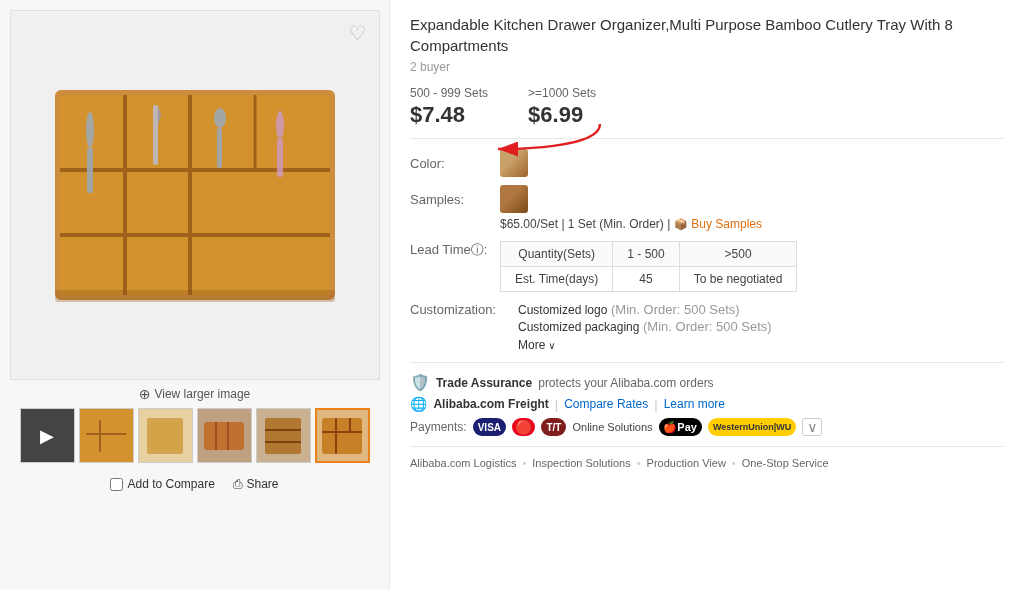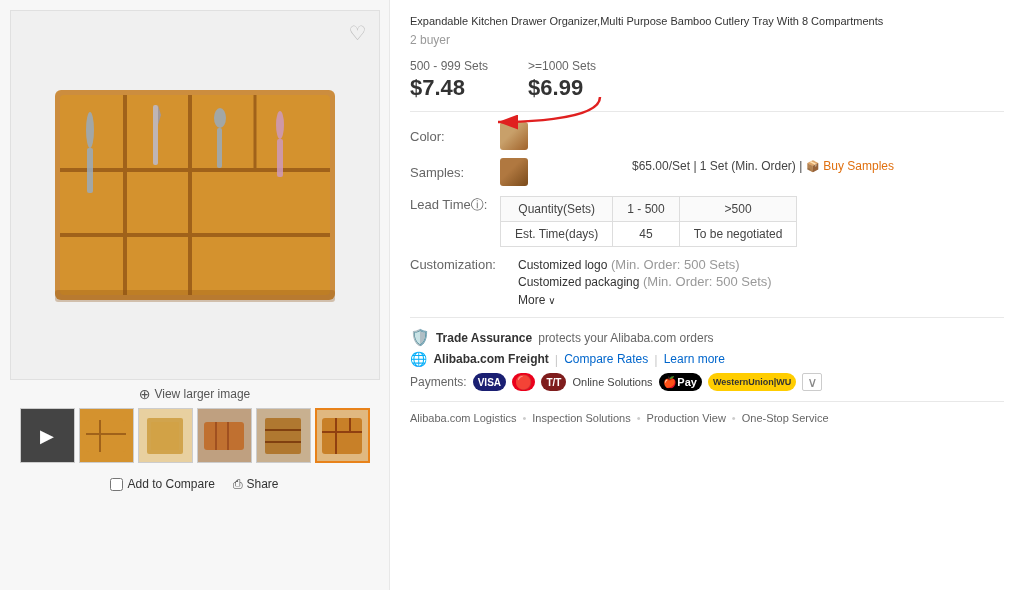--- a/index.html
+++ b/index.html
@@ -22,35 +22,35 @@
     .thumb.video { background: #444; color: white; font-size: 18px; }
 
     .bottom-actions { display: flex; align-items: center; gap: 18px; padding: 6px 0; }
     .add-compare { display: flex; align-items: center; gap: 4px; font-size: 12px; color: #333; cursor: pointer; }
     .add-compare input[type=checkbox] { width: 13px; height: 13px; }
     .share-btn { display: flex; align-items: center; gap: 4px; font-size: 12px; color: #333; cursor: pointer; }
 
     
     .right-panel { flex: 1; padding: 14px 20px 10px 20px; overflow-y: auto; }
 
-    .product-title { font-size: 11px; font-weight: normal; color: #333; line-height: 1.4; margin-bottom: 4px; }
+    .product-title { font-size: 15px; font-weight: normal; color: #333; line-height: 1.4; margin-bottom: 4px; }
     .buyer-count { font-size: 12px; color: #999; margin-bottom: 12px; }
 
     .price-tiers { display: flex; gap: 40px; margin-bottom: 4px; }
     .price-tier { display: flex; flex-direction: column; }
     .tier-range { font-size: 12px; color: #666; margin-bottom: 2px; }
     .tier-price { font-size: 22px; font-weight: bold; color: #333; }
 
     .divider { border: none; border-top: 1px solid #e8e8e8; margin: 10px 0; }
 
     .attribute-row { display: flex; align-items: center; gap: 10px; margin-bottom: 8px; }
     .attr-label { color: #666; font-size: 13px; min-width: 80px; }
     .color-swatch { width: 28px; height: 28px; background: linear-gradient(135deg, #c8a06a 40%, #a0622a 100%); border-radius: 3px; display: inline-block; }
 
-    .samples-row { display: flex; flex-direction: row; gap: 14px; margin-bottom: 10px; }
+    .samples-row { display: flex; flex-direction: column; gap: 3px; margin-bottom: 10px; justify-content: space-between; }
     .samples-inner { display: flex; align-items: center; gap: 10px; }
     .sample-swatch { width: 28px; height: 28px; background: linear-gradient(135deg, #b07840 40%, #7a4a1a 100%); border-radius: 3px; display: inline-block; }
     .sample-details { font-size: 12px; color: #444; }
     .buy-samples { color: #e07010; font-size: 12px; cursor: pointer; text-decoration: none; }
 
     .lead-time-section { margin-bottom: 10px; }
     .lead-time-table { border-collapse: collapse; border: 1px solid #ddd; font-size: 12px; }
     .lead-time-table th, .lead-time-table td { border: 1px solid #ddd; padding: 5px 14px; text-align: center; color: #444; }
     .lead-time-table th { background: #fafafa; font-weight: normal; }
 

